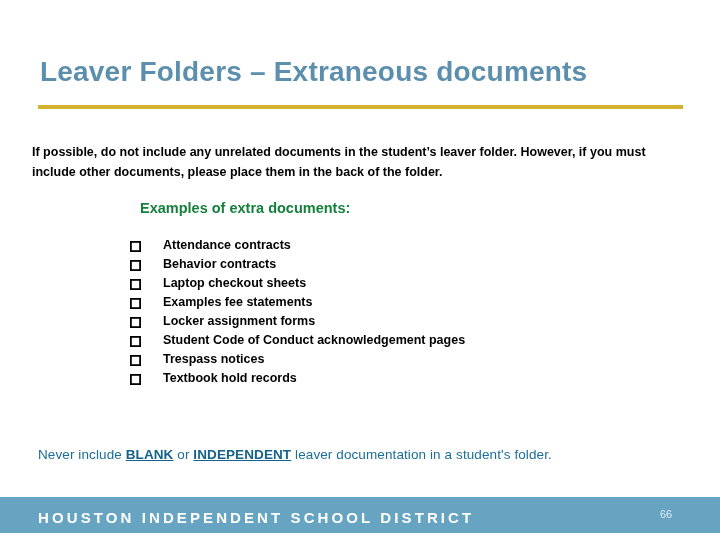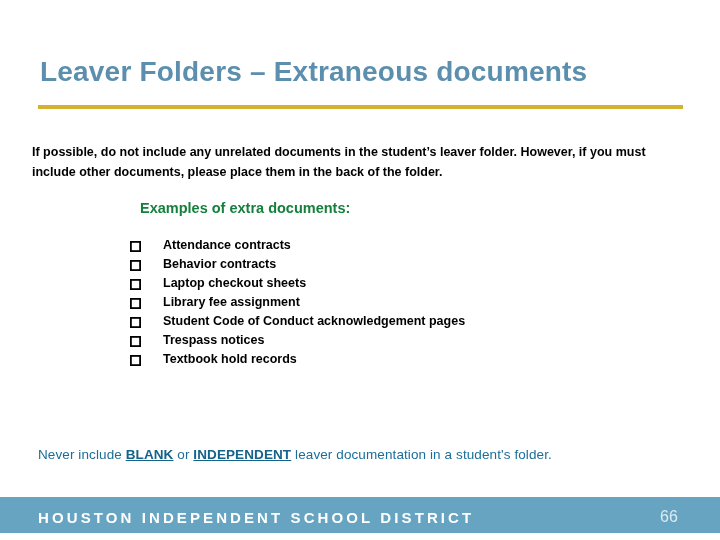--- a/index.html
+++ b/index.html
@@ -128,21 +128,21 @@
     font-weight: bold;
     color: #ffffff;
     letter-spacing: 3.1px;
   }
   .page-number {
     position: absolute;
     left: 660px;
     top: 508px;
     width: 40px;
     text-align: left;
-    font-size: 16px;
+    font-size: 11px;
     color: #dceaf2;
   }
 </style>
 </head>
 <body>
 
 <div class="slide">
 
   <h1 class="slide-title">Leaver Folders – Extraneous documents</h1>
 
@@ -176,21 +176,29 @@
         </svg>
       </span>
       <span class="doc-label">Laptop checkout sheets</span>
     </li>
     <li>
       <span class="cb-glyph">
         <svg width="11" height="11" viewBox="0 0 11 11" aria-hidden="true">
           <rect x="0.9" y="0.9" width="9.2" height="9.2" fill="none" stroke="#000000" stroke-width="1.8"></rect>
         </svg>
       </span>
-      <span class="doc-label">Library fee assignment</span>
+      <span class="doc-label">Examples fee statements</span>
+    </li>
+    <li>
+      <span class="cb-glyph">
+        <svg width="11" height="11" viewBox="0 0 11 11" aria-hidden="true">
+          <rect x="0.9" y="0.9" width="9.2" height="9.2" fill="none" stroke="#000000" stroke-width="1.8"></rect>
+        </svg>
+      </span>
+      <span class="doc-label">Locker assignment forms</span>
     </li>
     <li>
       <span class="cb-glyph">
         <svg width="11" height="11" viewBox="0 0 11 11" aria-hidden="true">
           <rect x="0.9" y="0.9" width="9.2" height="9.2" fill="none" stroke="#000000" stroke-width="1.8"></rect>
         </svg>
       </span>
       <span class="doc-label">Student Code of Conduct acknowledgement pages</span>
     </li>
     <li>

